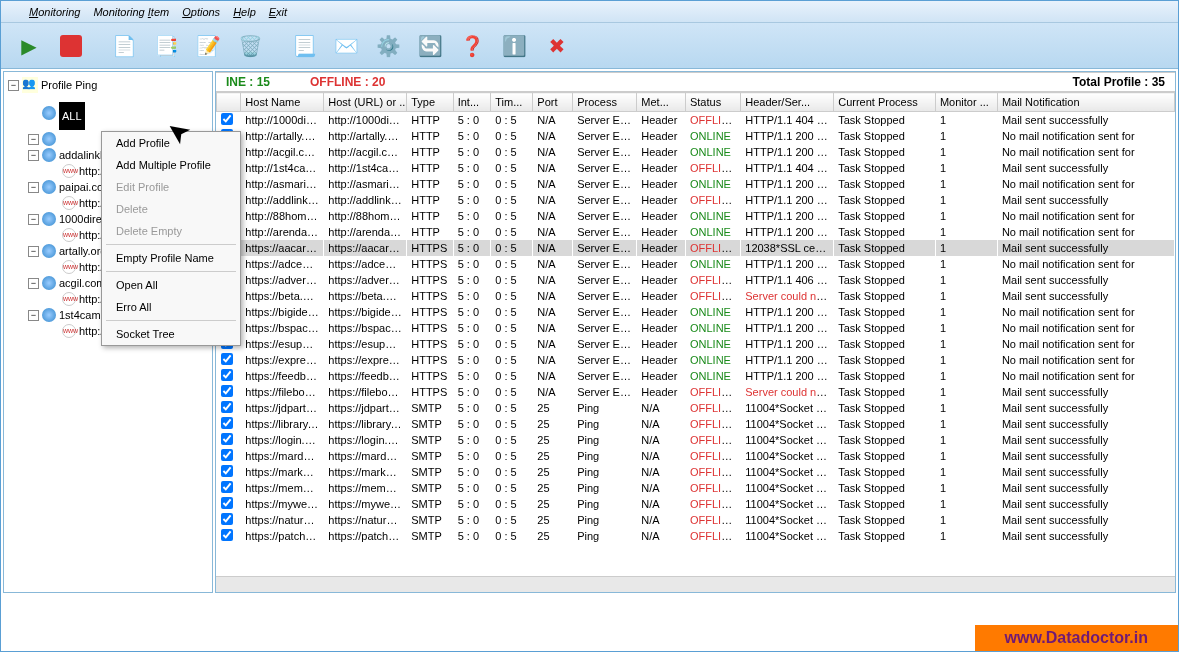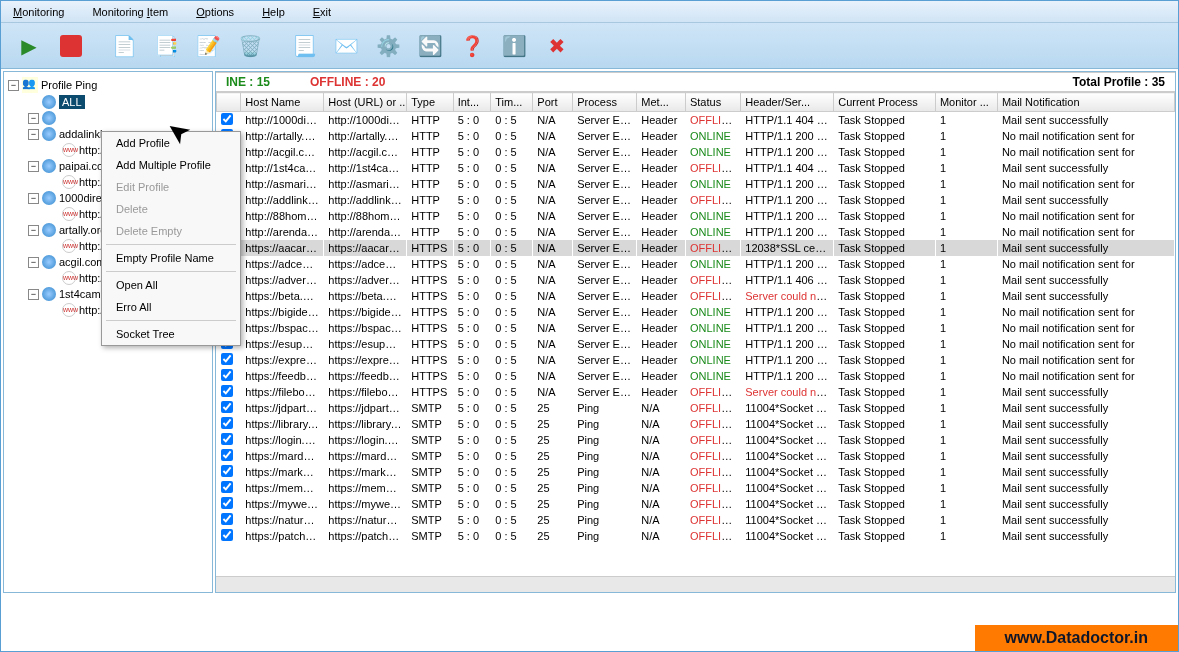--- a/index.html
+++ b/index.html
@@ -1,53 +1,53 @@
 <!DOCTYPE html>
 <html><head>
 <meta charset="utf-8">
 <style>
 * { box-sizing: border-box; margin: 0; padding: 0; }
 body { font-family: "Segoe UI", Tahoma, sans-serif; font-size: 11px; background: #fff; overflow: hidden; }
 .window { width: 1179px; height: 652px; border: 1px solid #5a9fd4; background: #fff; position: relative; }
 .titlebar { height: 28px; background: linear-gradient(#f0f8ff, #d4e8f7); border-bottom: 1px solid #a8c8e0; display: flex; align-items: center; padding-left: 6px; color: #333; }
 .titlebar-icon { width: 16px; height: 16px; background: #4a90d9; border-radius: 2px; margin-right: 6px; }
-.menubar { height: 22px; background: linear-gradient(#e8f2fc, #d0e4f5); border-bottom: 1px solid #a8c8e0; display: flex; align-items: center; padding-left: 6px; gap: 16px; }
+.menubar { height: 22px; background: linear-gradient(#e8f2fc, #d0e4f5); border-bottom: 1px solid #a8c8e0; display: flex; align-items: center; padding-left: 22px; gap: 1px; font-style: italic; }
 .menubar span { padding: 2px 6px; cursor: pointer; }
 .menubar span u { text-decoration: underline; }
 .toolbar { height: 46px; background: linear-gradient(#cfe5f7, #b8d8f0); border-bottom: 1px solid #88b8d8; display: flex; align-items: center; padding-left: 10px; gap: 6px; }
 .tb-btn { width: 36px; height: 36px; border: 1px solid transparent; border-radius: 3px; display: flex; align-items: center; justify-content: center; cursor: pointer; font-size: 20px; }
 .tb-sep { width: 6px; }
 .play { color: #2a8a2a; } .stop { background: #d33; width: 22px; height: 22px; border-radius: 3px; }
 .main { display: flex; height: calc(100% - 28px - 22px - 46px - 28px); position: relative; }
 .tree-panel { width: 210px; border: 1px solid #88b8d8; margin: 2px; background: #fff; overflow: hidden; position: relative; }
 .tree { padding: 4px; font-size: 11px; }
 .tree-node { display: flex; align-items: center; gap: 3px; padding: 1px 0; white-space: nowrap; }
 .tree-node .toggle { width: 11px; height: 11px; border: 1px solid #888; font-size: 9px; text-align: center; line-height: 9px; cursor: pointer; }
 .tree-node.root { font-weight: normal; }
 .tree-node.child { padding-left: 34px; }
 .tree-node.child2 { padding-left: 54px; }
 .tree-icon { width: 14px; height: 14px; background: radial-gradient(#9cf,#38c); border-radius: 50%; flex-shrink: 0; }
 .tree-icon.www { background: #fff; border: 1px solid #ccc; border-radius: 7px; font-size: 7px; color: #c33; text-align: center; line-height: 12px; }
-.tree-sel { background: #0c4a6e; color: #fff; padding: 1px 3px; }
+.tree-sel { background: #000000; color: #fff; padding: 8px 3px; margin-top: 7px; }
 .context-menu { position: absolute; top: 130px; left: 100px; width: 140px; background: #f8f8f8; border: 1px solid #999; box-shadow: 2px 2px 5px rgba(0,0,0,0.3); z-index: 100; }
 .context-menu div { padding: 5px 14px; cursor: pointer; font-size: 11px; }
 .context-menu div.disabled { color: #999; }
 .context-menu hr { border: none; border-top: 1px solid #ccc; margin: 2px 4px; }
 .grid-panel { flex: 1; border: 1px solid #88b8d8; margin: 2px 2px 2px 0; background: #fff; display: flex; flex-direction: column; overflow: hidden; }
 .grid-title { text-align: center; font-size: 15px; padding: 8px; background: #fff; color: #222; }
 .status-row { display: flex; justify-content: space-between; padding: 2px 10px; background: #fff; border-top: 1px solid #ccc; border-bottom: 1px solid #ccc; font-weight: bold; font-size: 12px; }
 .online-lbl { color: #1a8a1a; } .offline-lbl { color: #d33; }
 .grid-wrap { flex: 1; overflow: auto; }
 table { border-collapse: collapse; width: 100%; font-size: 11px; table-layout: fixed; }
 th { background: linear-gradient(#fff,#e8e8e8); border: 1px solid #ccc; padding: 3px 4px; text-align: left; font-weight: normal; white-space: nowrap; overflow: hidden; position: sticky; top: 0; }
 td { padding: 1px 4px; white-space: nowrap; overflow: hidden; text-overflow: ellipsis; border-right: 1px solid transparent; }
 tr.sel td { background: #d8d8d8; }
 .chk { width: 12px; height: 12px; }
 .st-online { color: #1a8a1a; } .st-offline { color: #d33; } .hdr-red { color: #d33; }
-.footer-brand { position: absolute; bottom: 0; right: 0; background: #ff7a00; color: #0f172a; font-weight: bold; font-size: 16px; padding: 4px 30px; }
+.footer-brand { position: absolute; bottom: 0; right: 0; background: #ff7a00; color: #701a75; font-weight: bold; font-size: 16px; padding: 4px 30px; }
 .arrow { position: absolute; top: 115px; left: 165px; font-size: 28px; z-index: 101; transform: rotate(215deg); }
 .scroll-h { height: 16px; background: #e8e8e8; border-top: 1px solid #ccc; }
 </style>
 </head>
 <body>
 
 <div class="window">
   <div class="menubar">
     <span><u>M</u>onitoring</span>
     <span>Monitoring <u>I</u>tem</span>

